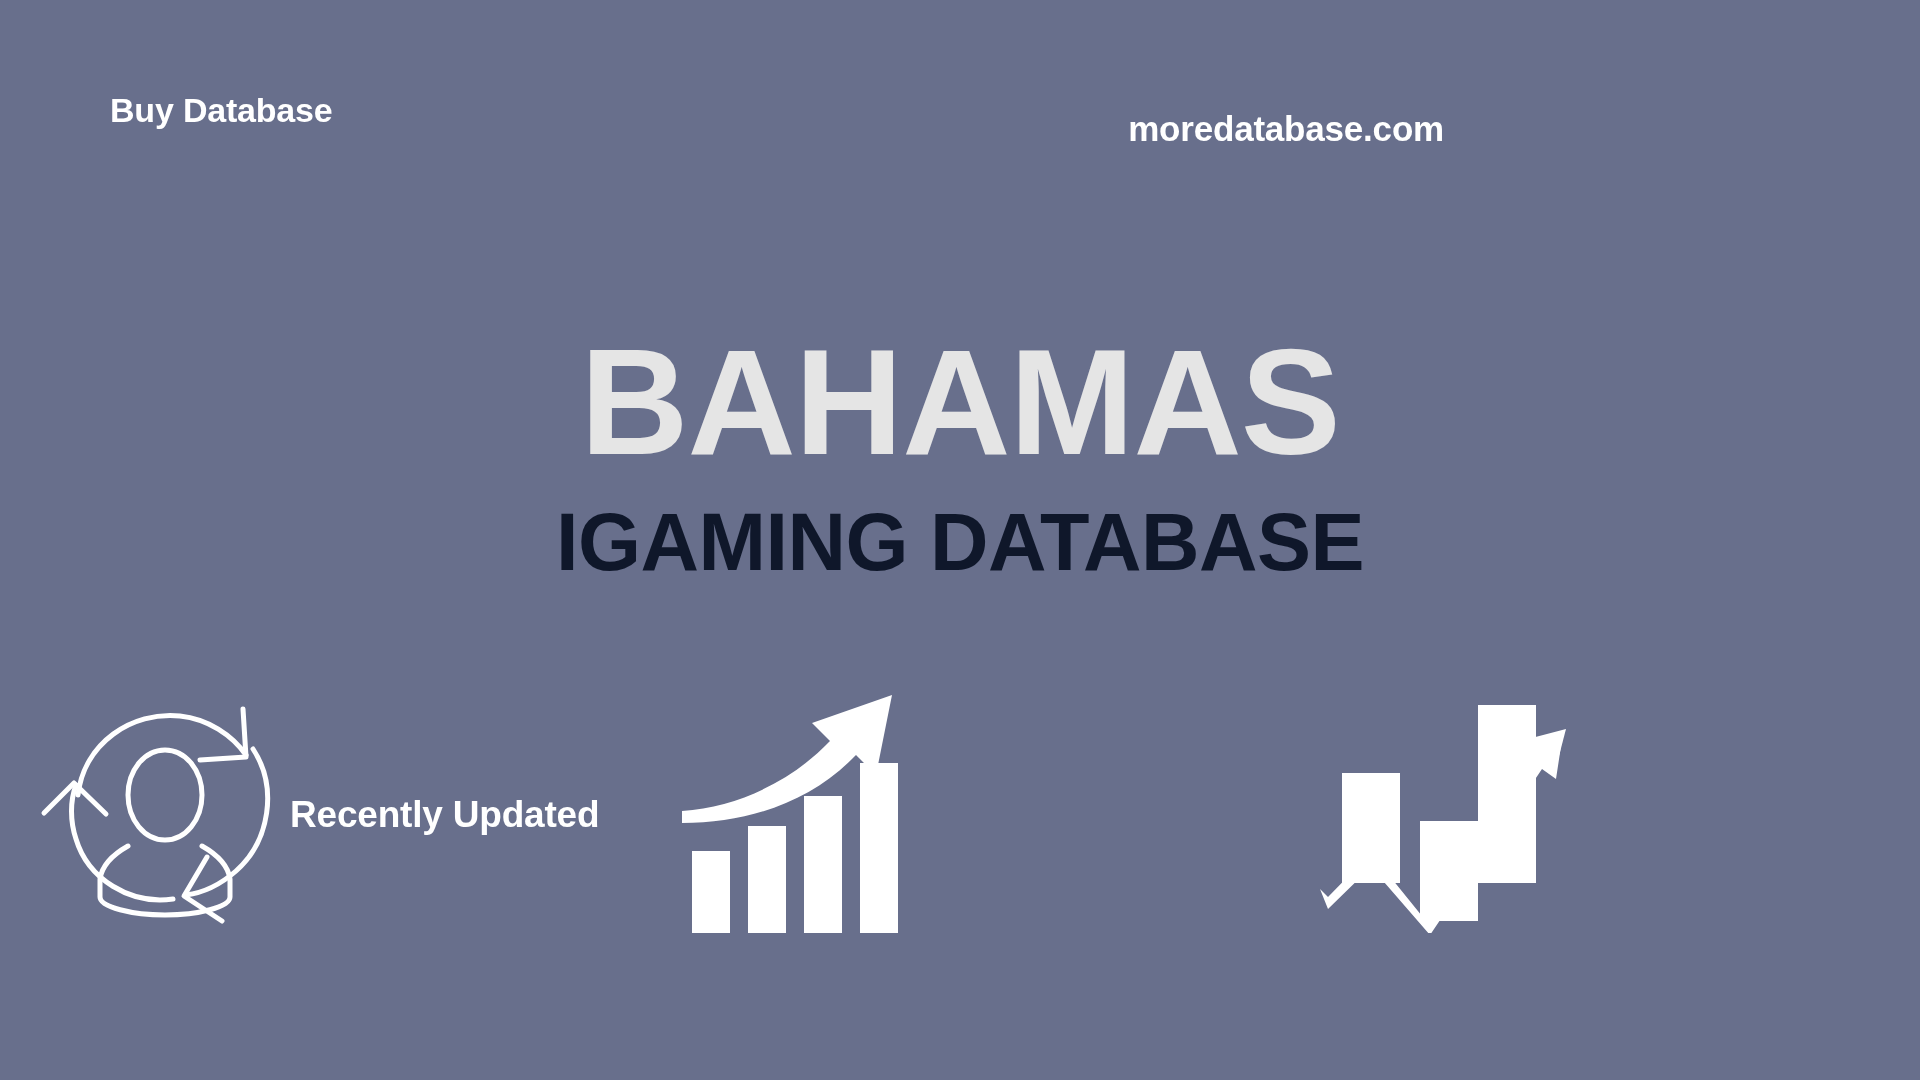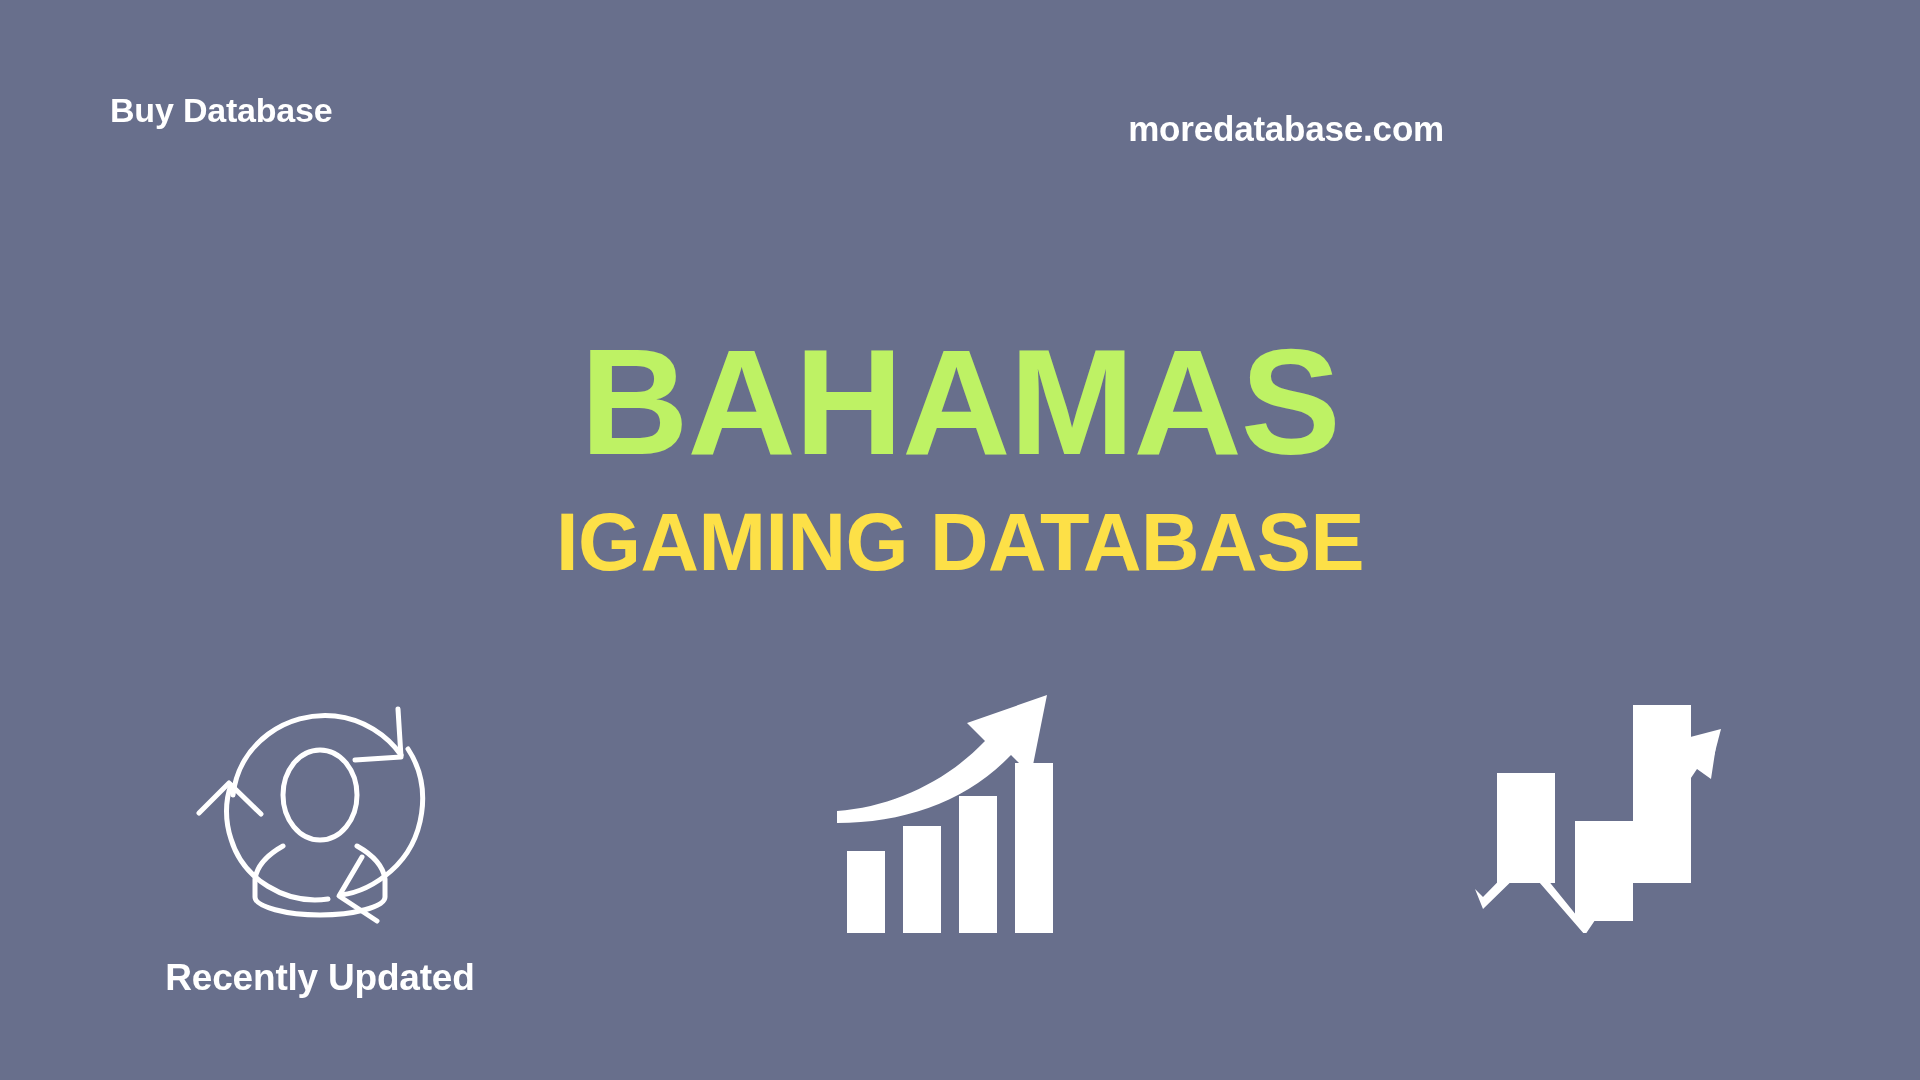--- a/index.html
+++ b/index.html
@@ -48,49 +48,49 @@
     top:330px; left:0;
     width:1920px;
     text-align:center;
   }
 
   .hero-title {
     font-size:150px;
     font-weight:bold;
     line-height:0.96;
     letter-spacing:-1px;
-    color:#bef264;
+    color:#e5e5e5;
     white-space:nowrap;
   }
 
   .hero-subtitle {
     margin-top:28px;
     font-size:81px;
     font-weight:bold;
     line-height:1;
     letter-spacing:-0.5px;
-    color:#fde047;
+    color:#0f172a;
     white-space:nowrap;
   }
 
   
   .features {
     position:absolute;
     top:670px; left:0;
     width:1920px;
     height:410px;
     display:flex;
     align-items:flex-start;
     justify-content:space-around;
   }
 
   .feature {
     width:560px;
     display:flex;
-    flex-direction:column;
+    flex-direction:row;
     align-items:center;
   }
 
   .feature-icon {
     height:275px;
     display:flex;
     align-items:center;
     justify-content:center;
   }
 

